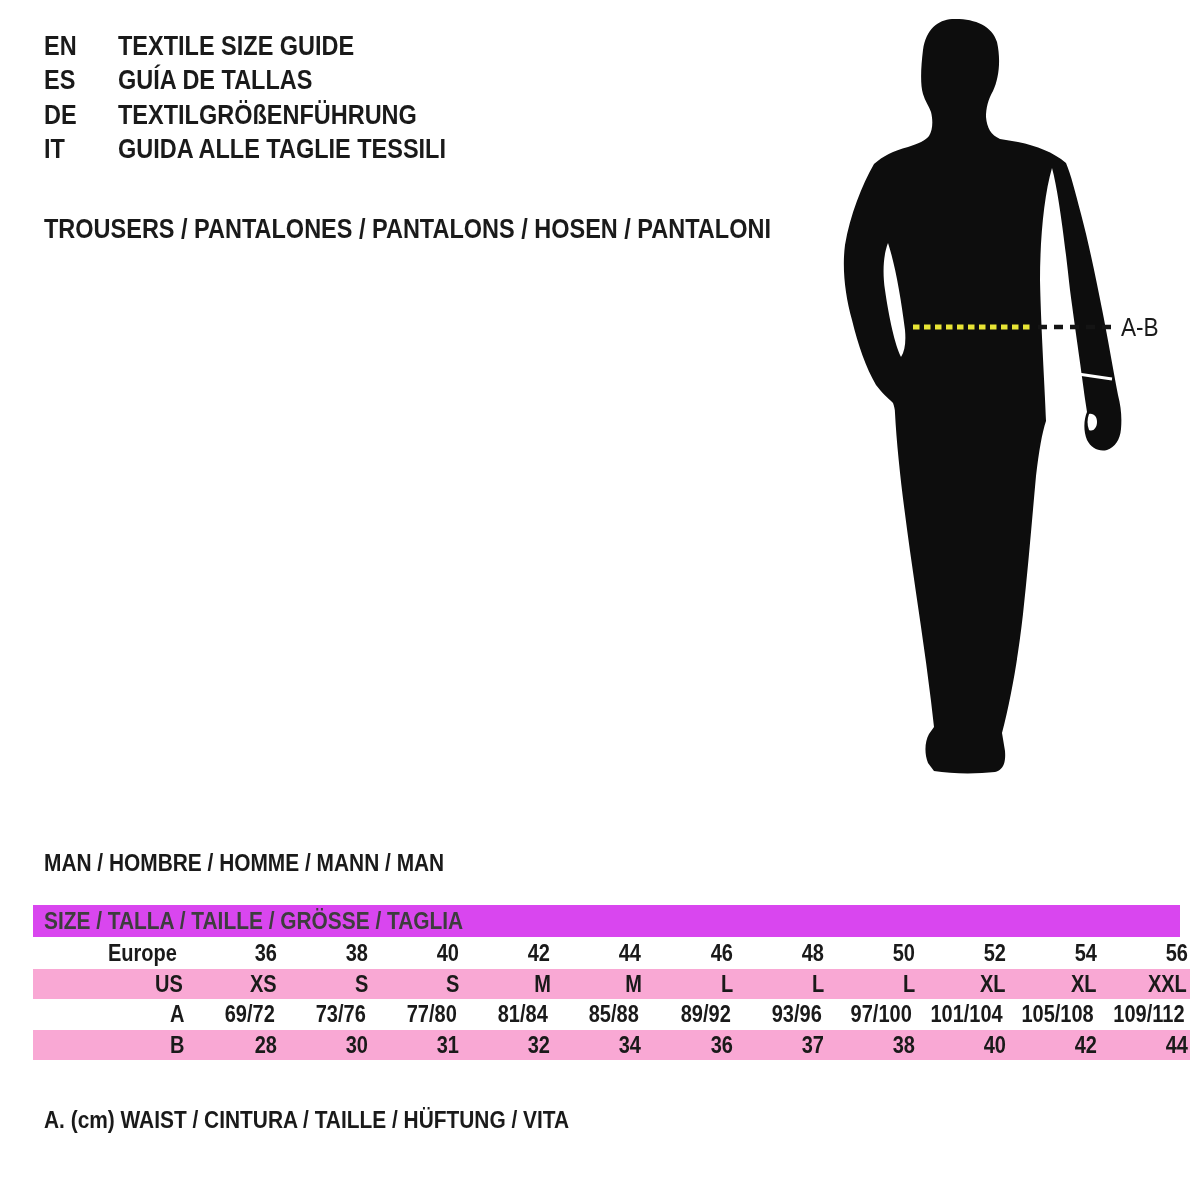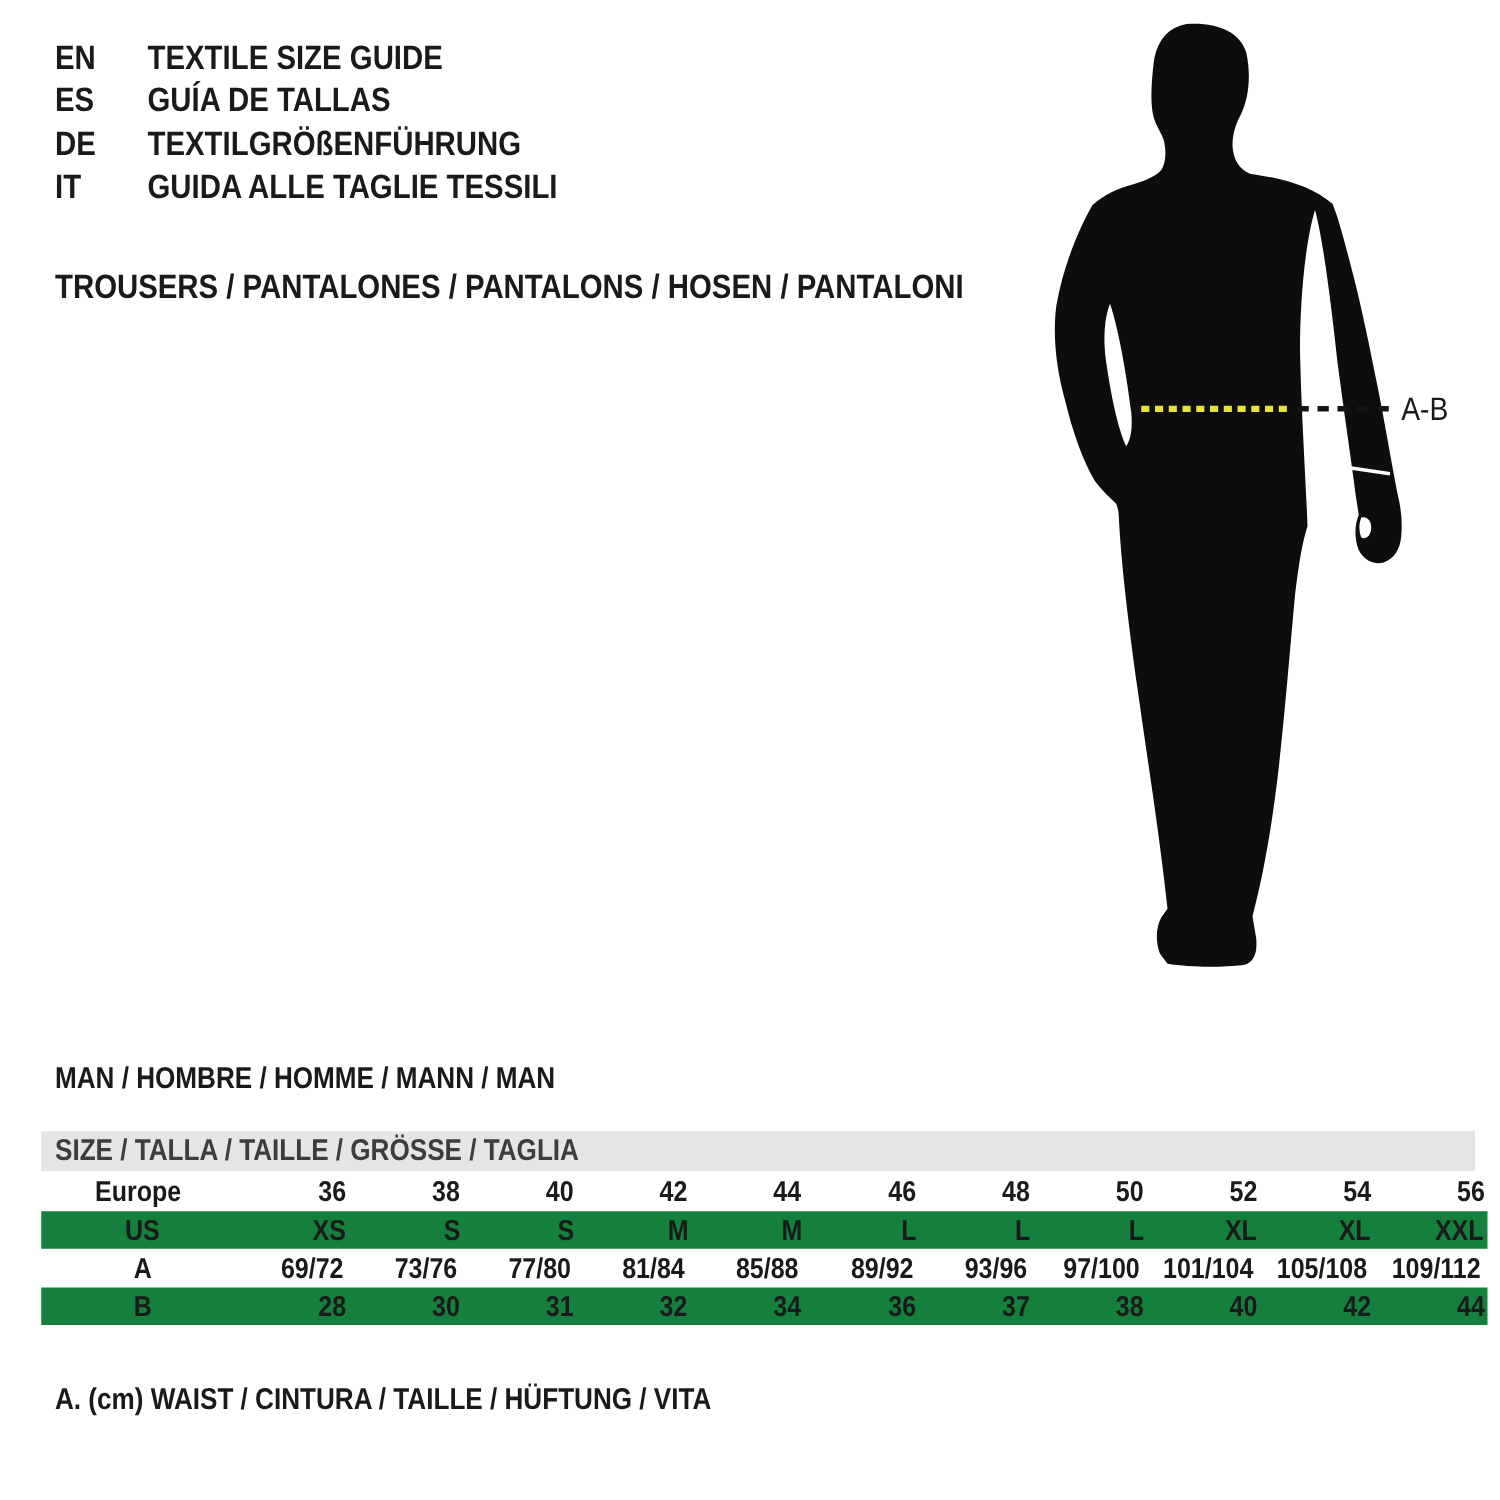--- a/index.html
+++ b/index.html
@@ -21,22 +21,22 @@
   .figure-wrap{position:absolute;left:820px;top:0px;width:380px;height:800px;}
   .ab-label{position:absolute;left:1121px;top:310px;font-size:26px;font-weight:400;line-height:34px;}
 
   .man-title{position:absolute;left:44px;top:848px;height:30px;line-height:30px;
     font-size:24px;font-weight:700;}
 
   .size-table{position:absolute;left:33px;top:905px;width:1157px;}
   .thead{height:32px;line-height:32px;width:1147px;padding-left:11px;box-sizing:border-box;
     font-size:24px;font-weight:700;margin-bottom:1px;}
   .trow{display:flex;height:30.5px;line-height:30.5px;font-size:23px;font-weight:700;}
-  .row-gray{background:#15803d;}
-  .tlabel{width:154px;padding-left:11px;box-sizing:border-box;text-align:center;}
+  .row-gray{background:#f9a8d4;}
+  .tlabel{width:154px;padding-left:11px;box-sizing:border-box;text-align:right;}
   .tcell{flex:1 1 0;text-align:right;}
 
   .footnote{position:absolute;left:44px;height:30px;line-height:30px;font-size:24px;font-weight:700;}
   .footnote-a{top:1105px;}
   .footnote-b{top:1140px;}
 </style>
 </head>
 <body>
 
 <div class="page">
@@ -124,21 +124,21 @@
 
   <div class="ab-label">
     <span class="cx">A-B</span>
   </div>
 
   <div class="man-title">
     <span class="cx">MAN / HOMBRE / HOMME / MANN / MAN</span>
   </div>
 
   <div class="size-table">
-    <div class="thead" style="background:#e5e5e5;color:#3d3d3d;">
+    <div class="thead" style="background:#d946ef;color:#3d3d3d;">
       <span class="cx">SIZE / TALLA / TAILLE / GRÖSSE / TAGLIA</span>
     </div>
 
     <div class="trow">
       <div class="tlabel"><span class="cx">Europe</span></div>
       <div class="tcell"><span class="cxc">36</span></div>
       <div class="tcell"><span class="cxc">38</span></div>
       <div class="tcell"><span class="cxc">40</span></div>
       <div class="tcell"><span class="cxc">42</span></div>
       <div class="tcell"><span class="cxc">44</span></div>

